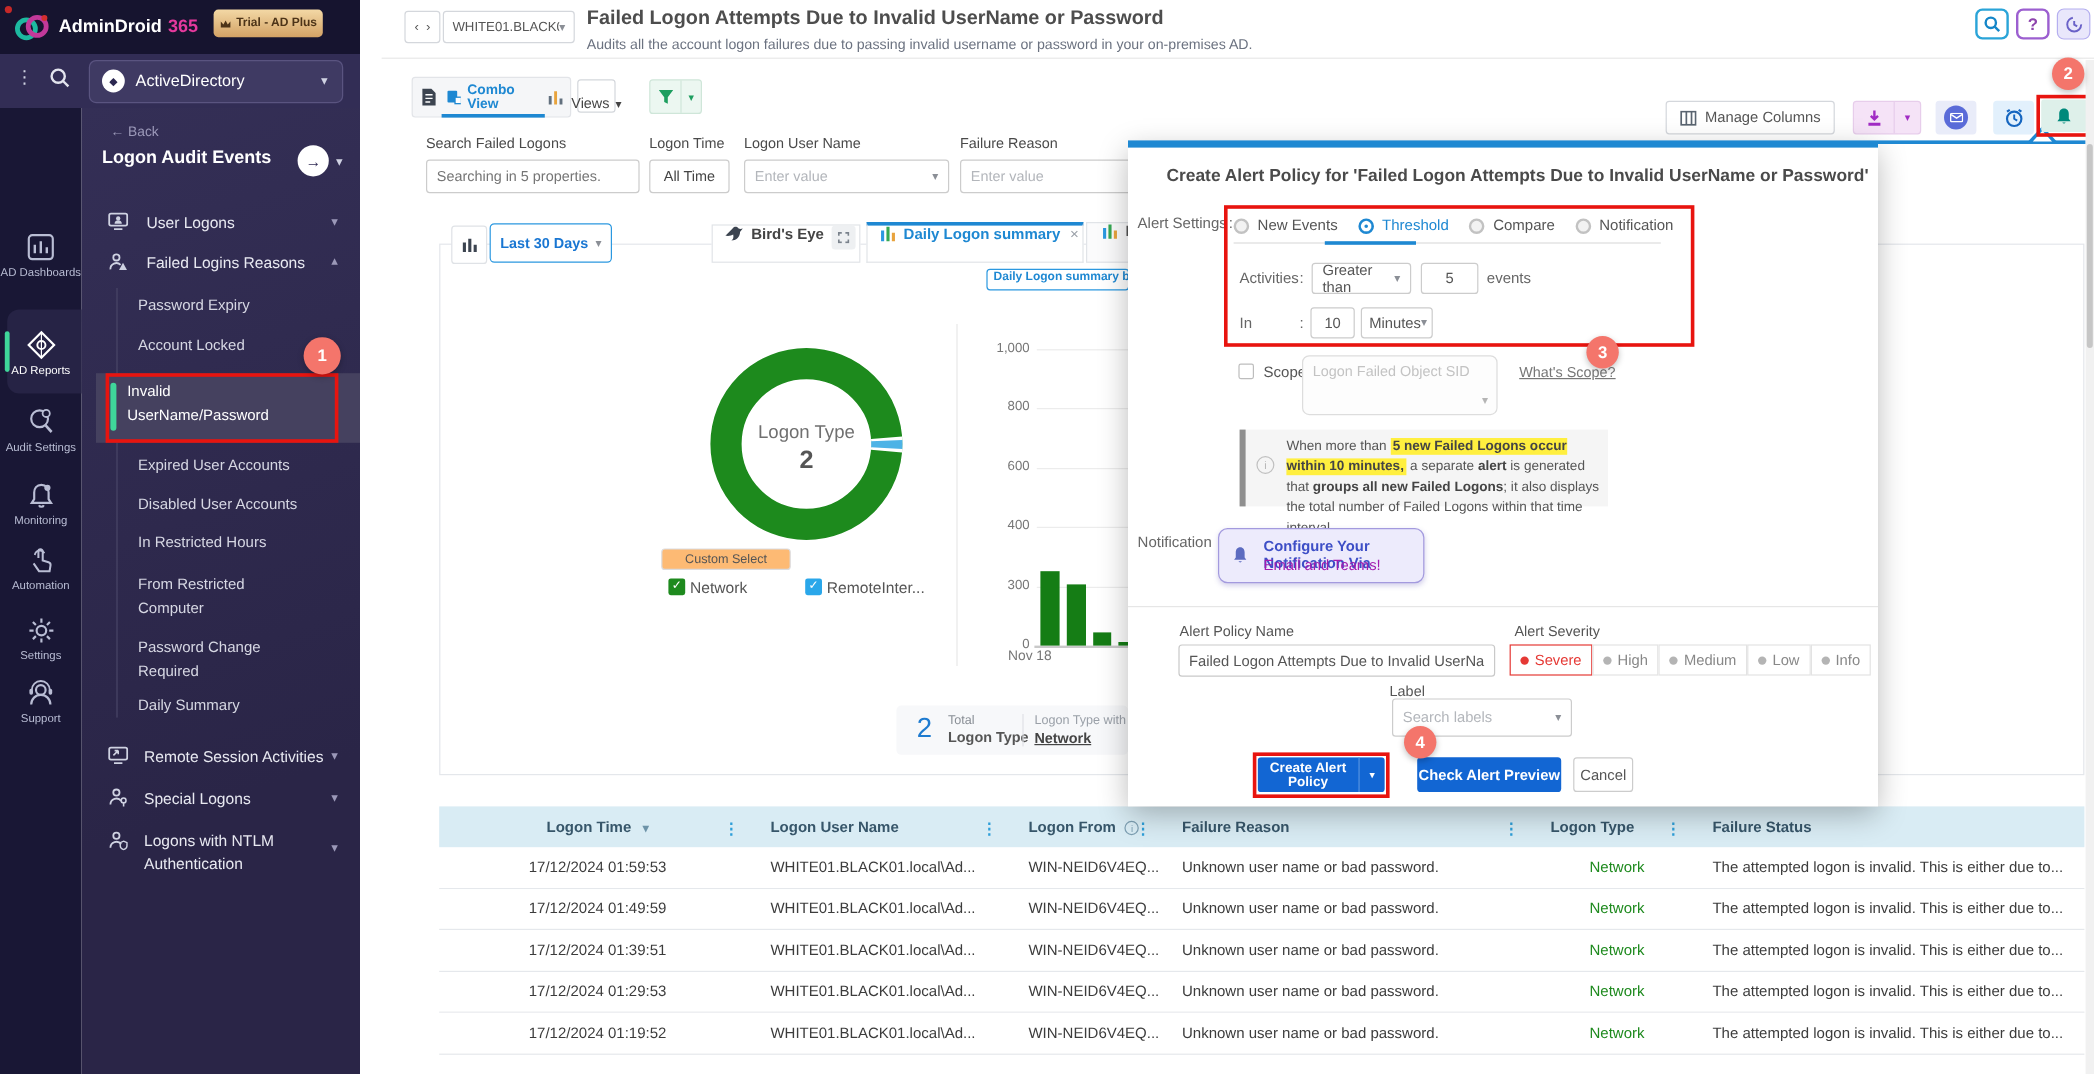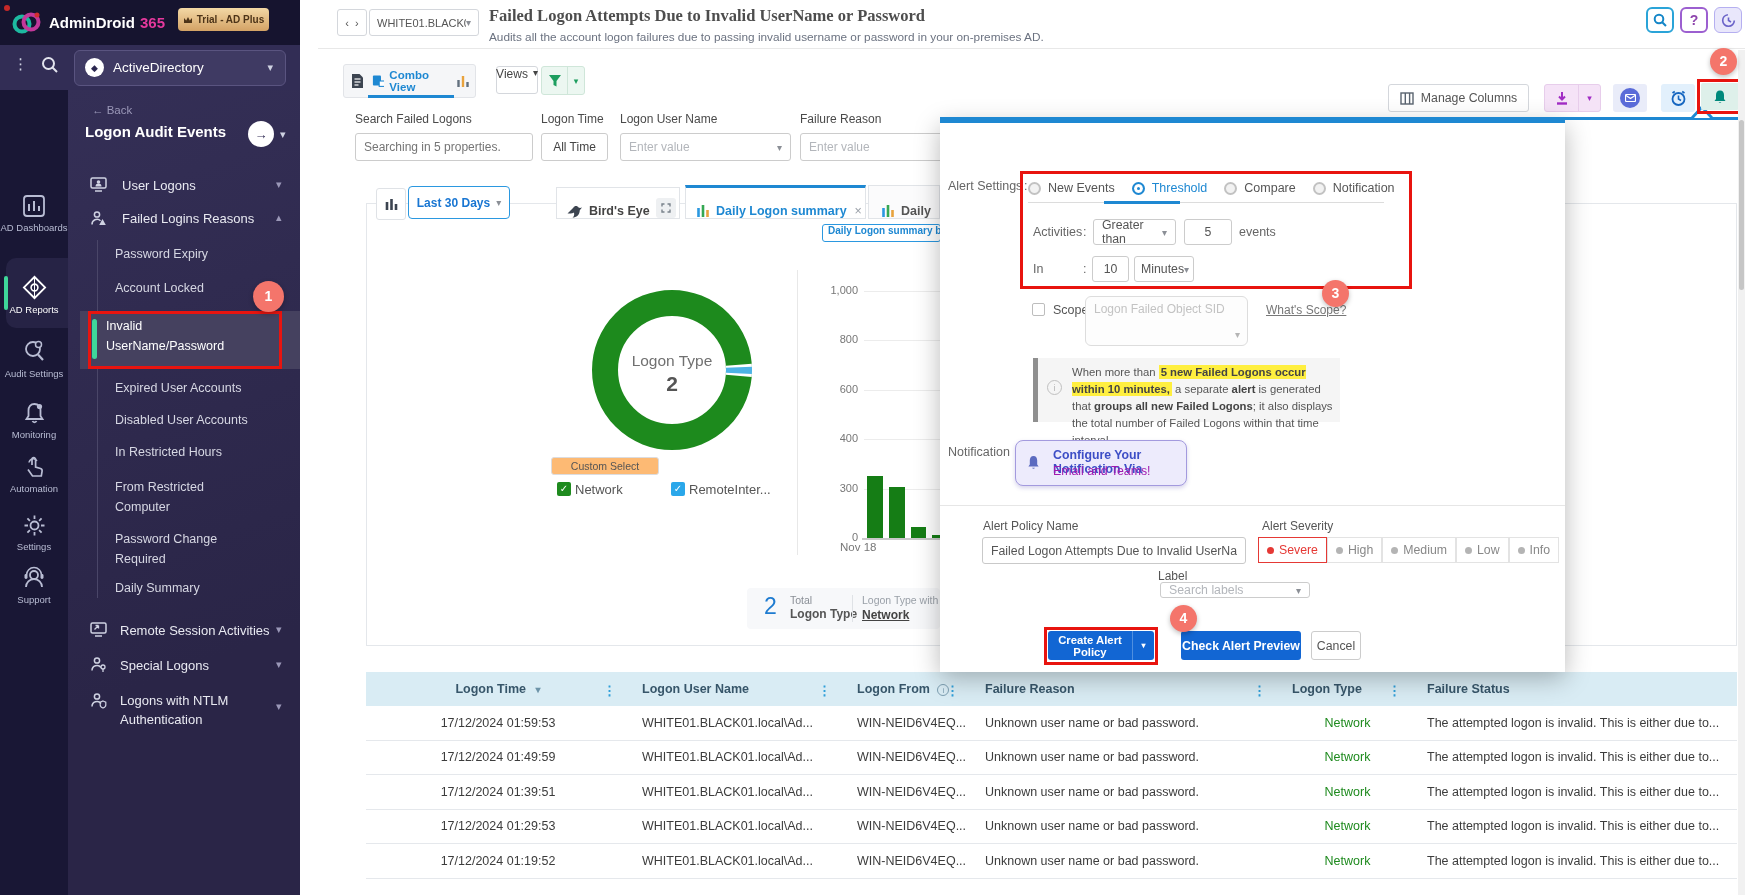--- a/index.html
+++ b/index.html
@@ -24,21 +24,21 @@
 
   .badge { position:absolute; background:#f4756b; color:#fff; border-radius:50%; width:27px; height:27px; line-height:27px; text-align:center; font-size:14px; font-weight:bold; box-shadow:0 2px 5px rgba(0,0,0,.25); z-index:90; }
   .btn-border { border:1px solid #d4d7dc; border-radius:3px; background:#fff; }
   .ph { color:#b3b6bb; }
   input { font-family:"Liberation Sans",sans-serif; outline:none; }
   .flabel { font-size:12px; color:#4a4a4a; }
   .finput { border:1px solid #ccc; border-radius:3px; font-size:12px; color:#555; padding:0 8px; height:28px; }
 
   
   #panel { left:366px; top:203px; width:1371px; height:443px; border:1px solid #e4e7eb; background:#fff; }
-  .tab { position:absolute; background:#fff; border:1px solid #e1e4e8; display:flex; align-items:flex-end; font-size:12.5px; color:#444; }
+  .tab { position:absolute; background:#fff; border:1px solid #e1e4e8; display:flex; align-items:flex-start; font-size:12.5px; color:#444;margin-left:37px; }
   .ytick { position:absolute; width:40px; text-align:right; font-size:11px; color:#777; left:818px; }
   .gridline { position:absolute; left:864px; width:76px; height:1px; background:#ececec; }
   .bar { position:absolute; background:#157d15; }
 
   
   #thead { left:366px; top:672px; width:1371px; height:34px; background:#d9ecf4; display:grid; grid-template-columns:264px 215px 128px 307px 135px 1fr; align-items:center; font-size:12.5px; font-weight:bold; color:#37566a; z-index:40; }
   .th { position:relative; padding-left:12px; }
   .th .kebab { position:absolute; right:14px; top:1px; color:#2e9fd9; font-size:13px; cursor:pointer; }
   #tbody { left:366px; top:706px; width:1371px; z-index:4; }
   .trow { display:grid; grid-template-columns:264px 215px 128px 307px 135px 1fr; align-items:center; height:34.5px; border-bottom:1px solid #e5e8ec; font-size:12.5px; color:#3c3c3c; background:#fff; }
@@ -236,21 +236,21 @@
   <span class="badge" style="left:253px;top:281px;width:31px;height:31px;line-height:31px;">1</span>
 
   <div class="abs" style="left:337px;top:9px;width:30px;height:27px;border:1px solid #d4d7dc;border-radius:3px;display:flex;align-items:center;justify-content:center;gap:6px;font-size:11px;color:#555;cursor:pointer;">
     <span>‹</span>
       <span>›</span>
   </div>
   <div class="abs" style="left:369px;top:9px;width:110px;height:27px;border:1px solid #d4d7dc;border-radius:3px;display:flex;align-items:center;padding:0 7px;cursor:pointer;">
     <span style="font-size:11px;color:#555;white-space:nowrap;overflow:hidden;">WHITE01.BLACK0...</span>
     <span class="caret" style="margin-left:auto;">▾</span>
   </div>
-  <span class="abs" style="left:489px;top:6px;font-size:16.5px;font-weight:bold;color:#4d4d4d;font-family:Liberation Serif, serif;">Failed Logon Attempts Due to Invalid UserName or Password</span>
+  <span class="abs" style="left:489px;top:6px;font-size:16.5px;font-weight:bold;color:#4d4d4d;">Failed Logon Attempts Due to Invalid UserName or Password</span>
   <span class="abs" style="left:489px;top:30px;font-size:11.8px;color:#6b7280;">Audits all the account logon failures due to passing invalid username or password in your on-premises AD.</span>
   <div class="abs" style="left:318px;top:48px;width:1427px;height:1px;background:#e8e8e8;"></div>
 
   <div class="abs" style="left:1646px;top:7px;width:28px;height:26px;border:2px solid #2aa4d8;border-radius:6px;display:flex;align-items:center;justify-content:center;cursor:pointer;">
     <svg width="14" height="14" viewBox="0 0 14 14">
         <circle cx="6" cy="6" r="4.3" fill="none" stroke="#1486c8" stroke-width="2"></circle>
         <line x1="9.2" y1="9.2" x2="13" y2="13" stroke="#1486c8" stroke-width="2"></line>
       </svg>
   </div>
   <div class="abs" style="left:1680px;top:7px;width:28px;height:26px;border:2px solid #9c5fd0;border-radius:6px;display:flex;align-items:center;justify-content:center;font-weight:bold;color:#8e44ad;font-size:14px;cursor:pointer;">?</div>
@@ -279,21 +279,21 @@
       <span style="position:absolute;left:-4px;bottom:-1px;width:86px;height:3px;background:#1e88d2;"></span>
     </span>
     <span style="width:24px;display:flex;justify-content:center;cursor:pointer;">
       <svg width="14" height="14" viewBox="0 0 14 14">
           <line x1="2.5" y1="13" x2="2.5" y2="6" stroke="#62707e" stroke-width="2.4"></line>
           <line x1="7" y1="13" x2="7" y2="2" stroke="#e8a33d" stroke-width="2.4"></line>
           <line x1="11.5" y1="13" x2="11.5" y2="8" stroke="#62707e" stroke-width="2.4"></line>
         </svg>
     </span>
   </div>
-  <div class="abs btn-border" style="left:481px;top:66px;width:42px;height:28px;display:flex;align-items:flex-start;justify-content:center;gap:5px;font-size:12px;color:#444;cursor:pointer;margin-left:15px;">
+  <div class="abs btn-border" style="left:481px;top:66px;width:32px;height:28px;display:flex;align-items:flex-end;justify-content:center;gap:5px;font-size:12px;color:#444;cursor:pointer;">
     <span>Views</span>
       <span class="caret" style="color:#444;">▾</span>
   </div>
   <div class="abs" style="left:541px;top:66px;width:44px;height:29px;display:flex;border:1px solid #cfe6d9;border-radius:3px;background:#ecf7f1;cursor:pointer;">
     <span style="width:26px;display:flex;align-items:center;justify-content:center;border-right:1px solid #cfe6d9;">
       <svg width="14" height="14" viewBox="0 0 14 14">
           <path d="M1 1 L13 1 L8.5 7 L8.5 12.5 L5.5 11 L5.5 7 Z" fill="#1d9e5f"></path>
         </svg>
     </span>
     <span style="flex:1;display:flex;align-items:center;justify-content:center;color:#1d9e5f;font-size:9px;">▾</span>
@@ -511,20 +511,21 @@
         <span class="tc">The attempted logon is invalid. This is either due to...</span>
       </div>
 
   </div>
 
   <div class="abs" style="left:940px;top:117px;width:798px;height:3px;background:#1e88d2;z-index:55;"></div>
   <div class="abs" style="left:1690px;top:105px;width:0;height:0;border-left:12px solid transparent;border-right:12px solid transparent;border-bottom:13px solid #1e88d2;z-index:55;"></div>
   <div class="abs" style="left:1694px;top:109px;width:0;height:0;border-left:8px solid transparent;border-right:8px solid transparent;border-bottom:9px solid #fff;z-index:56;"></div>
 
   <div class="abs" id="dialog">
+    <span class="abs" style="left:32px;top:16px;font-size:14.5px;font-weight:bold;color:#4a4a4a;">Create Alert Policy for 'Failed Logon Attempts Due to Invalid UserName or Password'</span>
 
     <span class="lab" style="left:8px;top:56px;">Alert Settings</span>
     <span class="lab" style="left:84px;top:56px;">:</span>
 
     <div class="redbox" style="left:80px;top:48px;width:392px;height:118px;"></div>
 
     <div class="abs" style="left:88px;top:58px;display:flex;gap:17px;align-items:center;">
 
         <span class="radio">
           <span class="circ"></span>
@@ -625,21 +626,21 @@
         </span>
 
         <span class="sev">
           <span class="dot"></span>
           <span>Info</span>
         </span>
 
     </div>
 
     <span class="abs" style="left:218px;top:446px;font-size:12px;color:#555;">Label</span>
-    <div class="dsel abs" style="left:220px;top:459px;width:150px;height:16px;text-align:center;">
+    <div class="dsel abs" style="left:220px;top:459px;width:150px;height:32px;text-align:center;">
       <span class="ph">Search labels</span>
       <span class="caret">▾</span>
     </div>
 
     <span class="badge" style="left:230px;top:482px;">4</span>
 
     <div class="redbox" style="left:104px;top:504px;width:114px;height:38px;"></div>
     <div class="abs" style="left:108px;top:508px;width:106px;height:29px;display:flex;border-radius:3px;overflow:hidden;cursor:pointer;">
       <button class="bluebtn" style="flex:1;border-radius:0;font-size:11.3px;border-right:1px solid #4f8fdf;">Create Alert Policy</button>
       <button class="bluebtn" style="width:21px;border-radius:0;font-size:8px;">▾</button>

